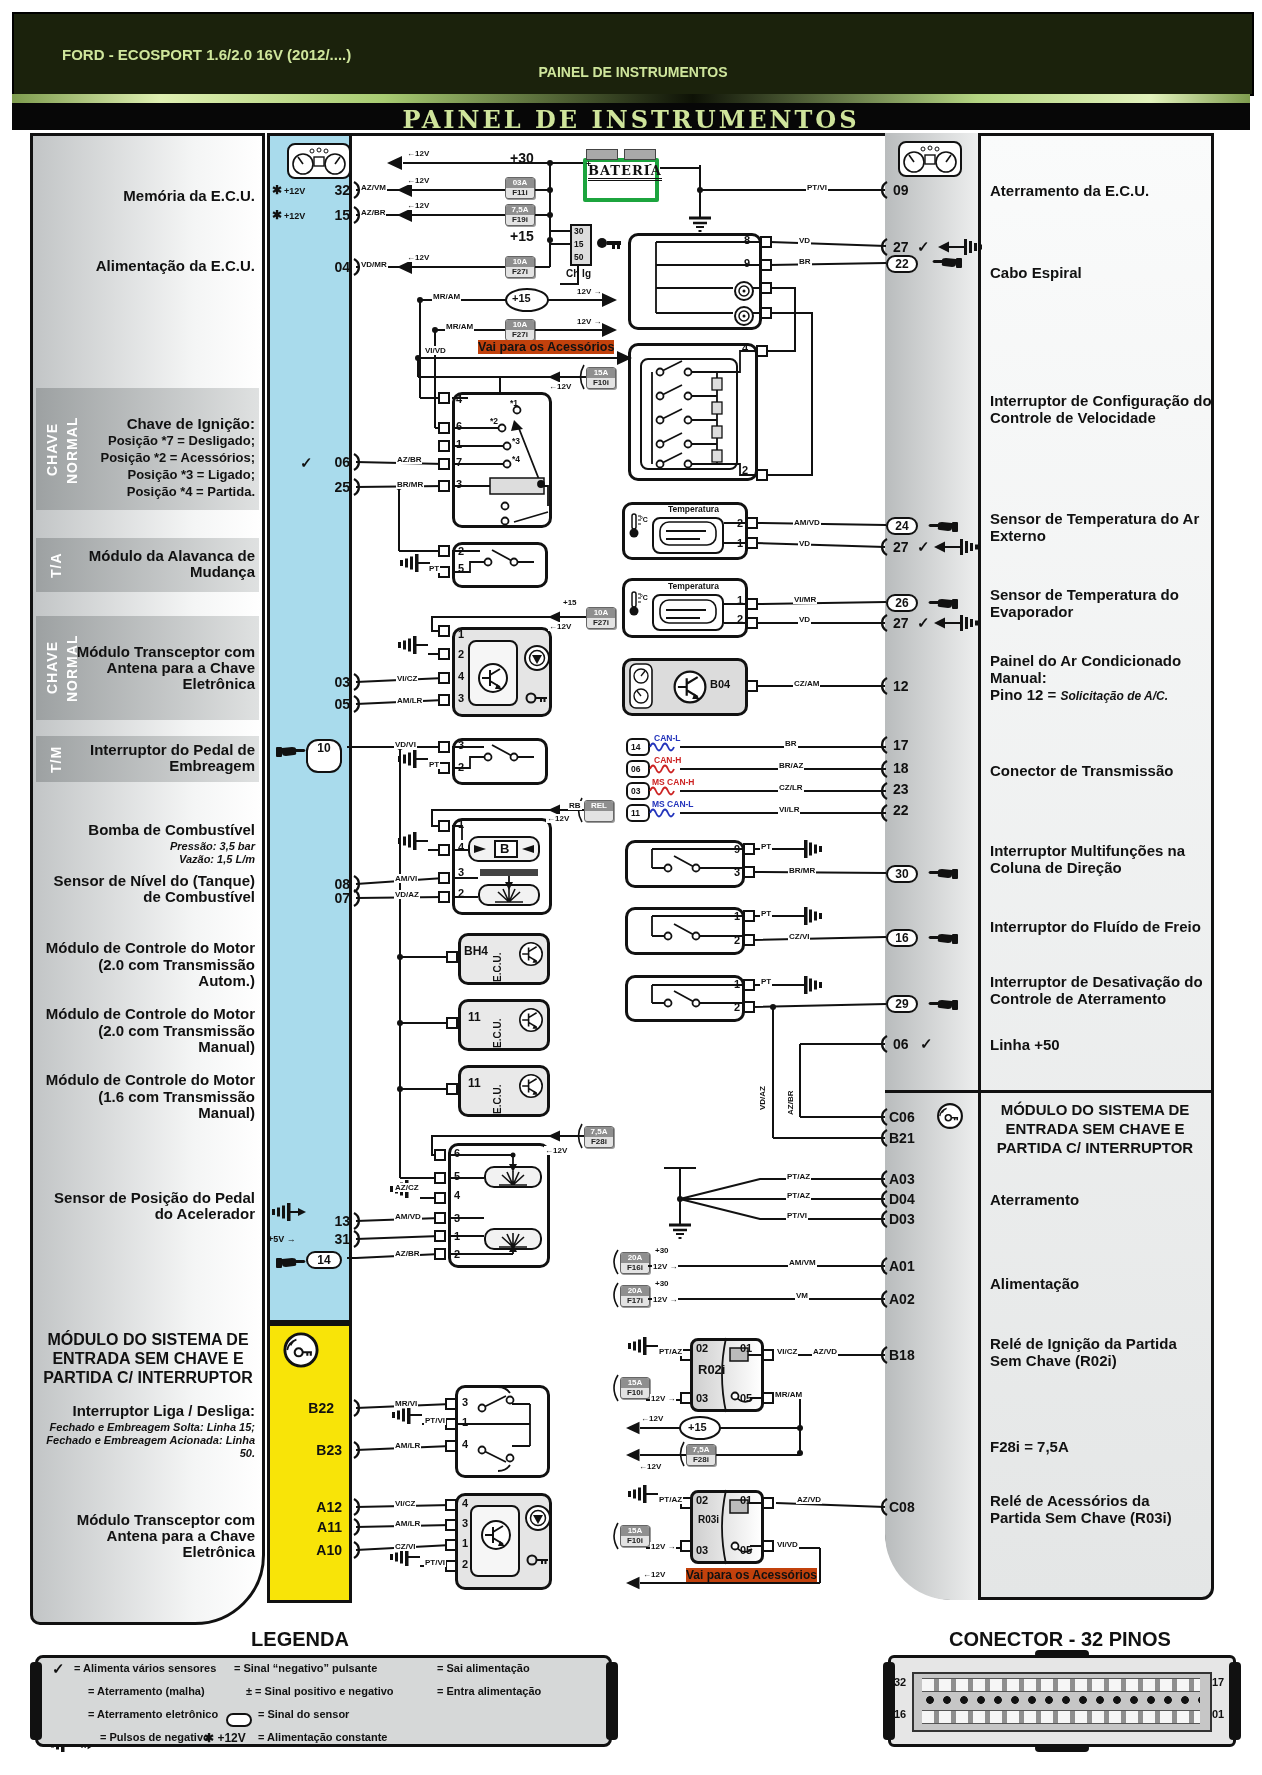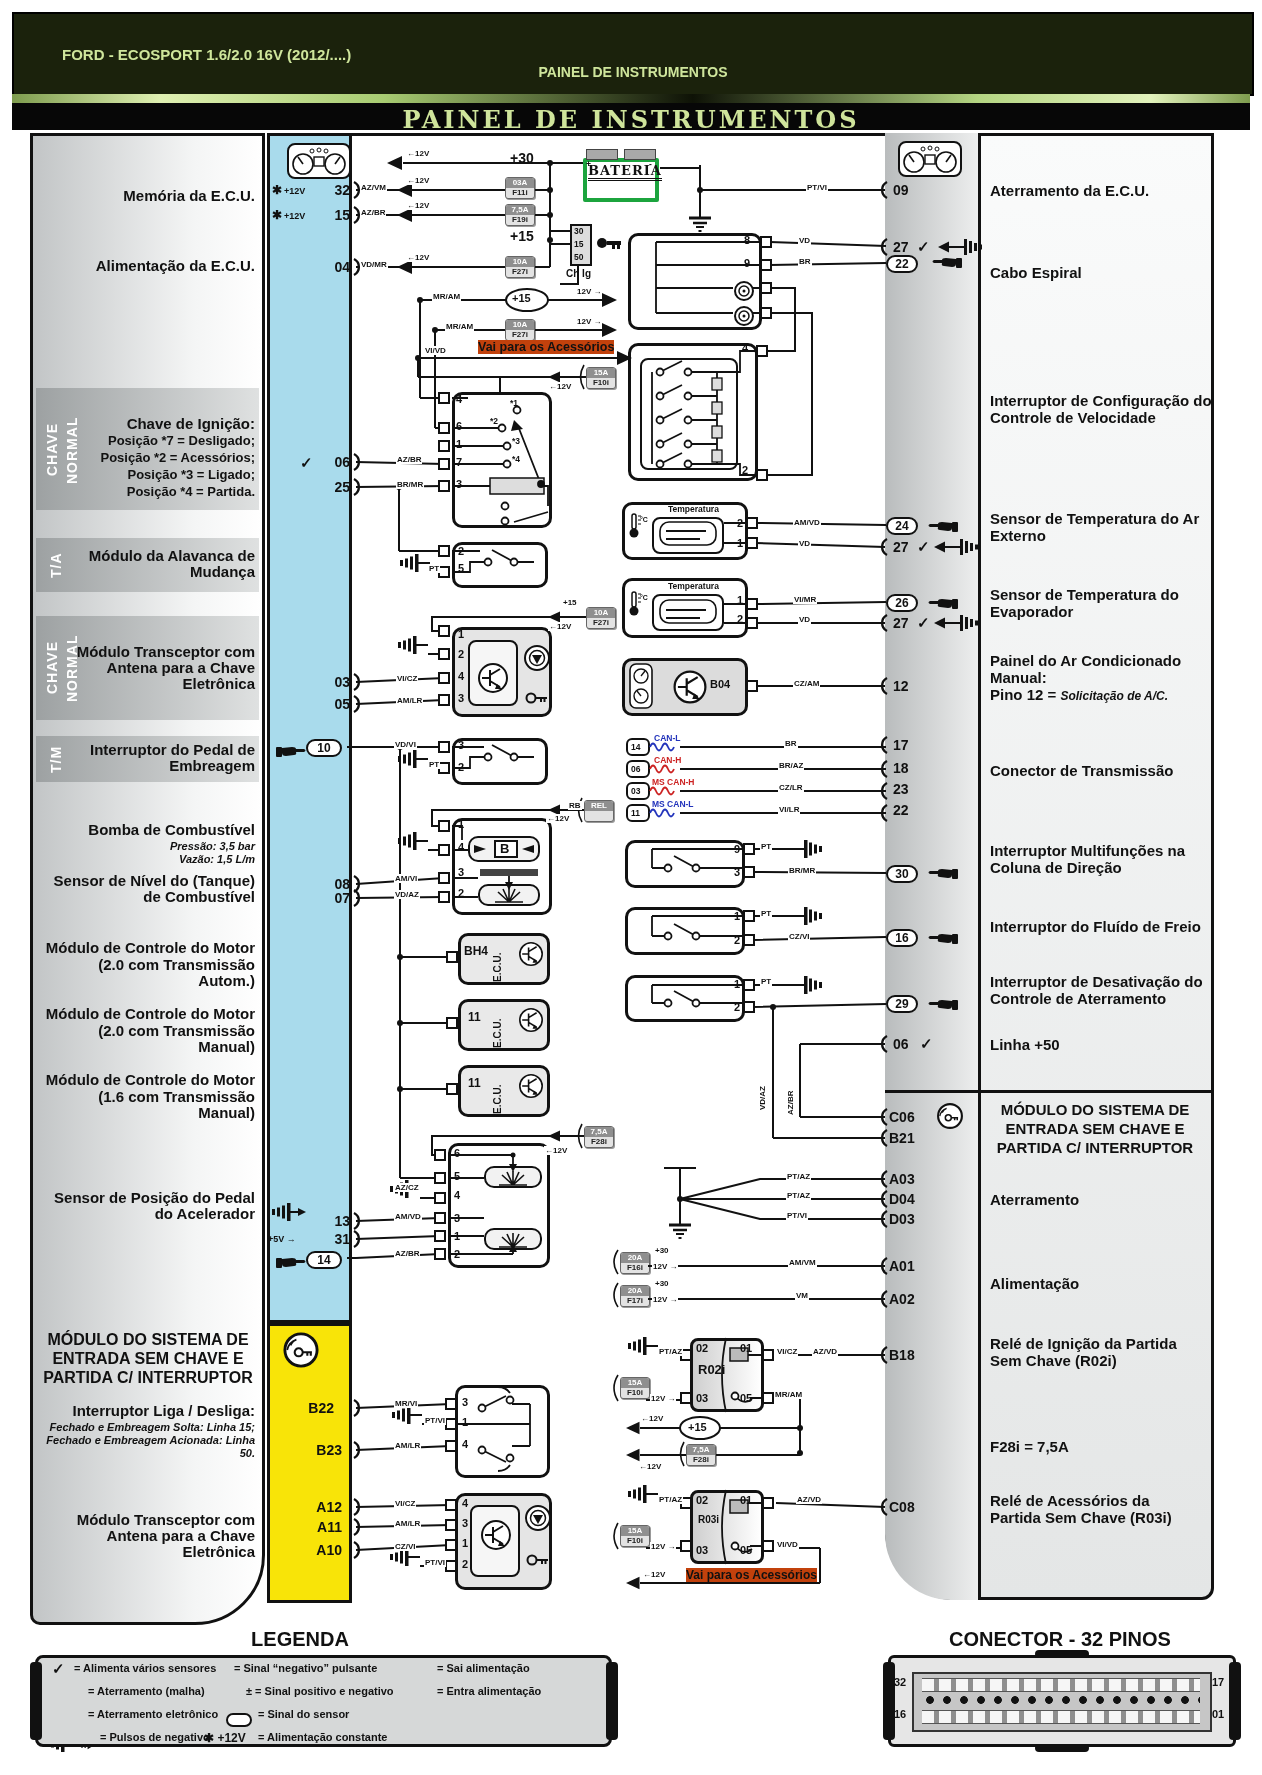--- a/index.html
+++ b/index.html
@@ -625,21 +625,21 @@
   <span class="star" style="left:272px;top:208px">✱</span>
     <span class="v12" style="left:284px;top:211px">+12V</span>
   <div class="pinL" style="left:304px;top:182px">32</div>
   <div class="pinL" style="left:304px;top:207px">15</div>
   <div class="pinL" style="left:304px;top:259px">04</div>
   <span class="chk" style="left:300px;top:454px">✓</span>
   <div class="pinL" style="left:304px;top:454px">06</div>
   <div class="pinL" style="left:304px;top:479px">25</div>
   <div class="pinL" style="left:304px;top:674px">03</div>
   <div class="pinL" style="left:304px;top:696px">05</div>
-  <div class="oval" style="left:306px;top:739px;width:36px;height:18px">10</div>
+  <div class="oval" style="left:306px;top:739px;width:36px;height:34px">10</div>
   <div class="pinL" style="left:304px;top:876px">08</div>
   <div class="pinL" style="left:304px;top:890px">07</div>
   <div class="pinL" style="left:304px;top:1213px">13</div>
   <div class="v12" style="left:268px;top:1234px">+5V →</div>
   <div class="pinL" style="left:304px;top:1231px">31</div>
   <div class="oval" style="left:306px;top:1251px;width:36px;height:18px">14</div>
   <div class="pinL" style="left:288px;top:1400px">B22</div>
   <div class="pinL" style="left:296px;top:1442px">B23</div>
   <div class="pinL" style="left:296px;top:1499px">A12</div>
   <div class="pinL" style="left:296px;top:1519px">A11</div>

